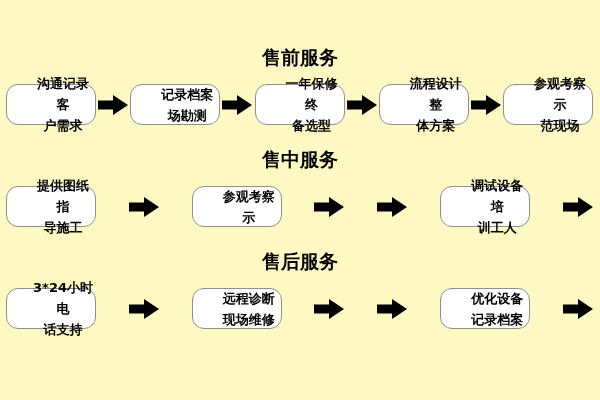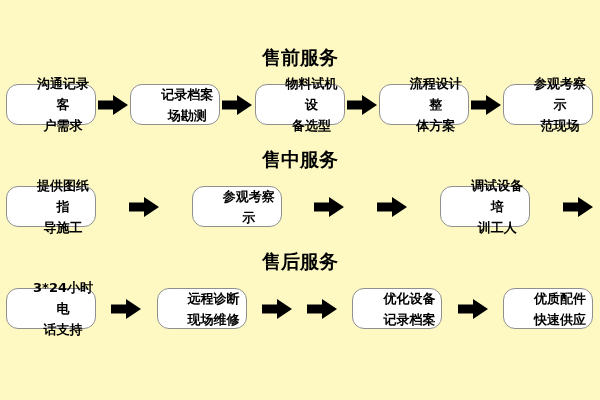--- a/index.html
+++ b/index.html
@@ -66,21 +66,21 @@
           <polygon points="0,5.5 15,5.5 15,0 30,10 15,20 15,14.5 0,14.5"></polygon>
         </svg>
       <div class="flow-box">
         <span>记录档案</span>
         <span>场勘测</span>
       </div>
       <svg class="arrow" width="30" height="20" viewBox="0 0 30 20">
           <polygon points="0,5.5 15,5.5 15,0 30,10 15,20 15,14.5 0,14.5"></polygon>
         </svg>
       <div class="flow-box">
-        <span>物料试机设</span>
+        <span>一年保修终</span>
         <span>备选型</span>
       </div>
       <svg class="arrow" width="30" height="20" viewBox="0 0 30 20">
           <polygon points="0,5.5 15,5.5 15,0 30,10 15,20 15,14.5 0,14.5"></polygon>
         </svg>
       <div class="flow-box">
         <span>流程设计整</span>
         <span>体方案</span>
       </div>
       <svg class="arrow" width="30" height="20" viewBox="0 0 30 20">
@@ -142,20 +142,16 @@
       <svg class="arrow" width="30" height="20" viewBox="0 0 30 20">
           <polygon points="0,5.5 15,5.5 15,0 30,10 15,20 15,14.5 0,14.5"></polygon>
         </svg>
       <div class="flow-box">
         <span>优化设备</span>
         <span>记录档案</span>
       </div>
       <svg class="arrow" width="30" height="20" viewBox="0 0 30 20">
           <polygon points="0,5.5 15,5.5 15,0 30,10 15,20 15,14.5 0,14.5"></polygon>
         </svg>
-      <div class="flow-box">
-        <span>优质配件</span>
-        <span>快速供应</span>
-      </div>
     </div>
   </section>
 
 </div>
 
 </body></html>

